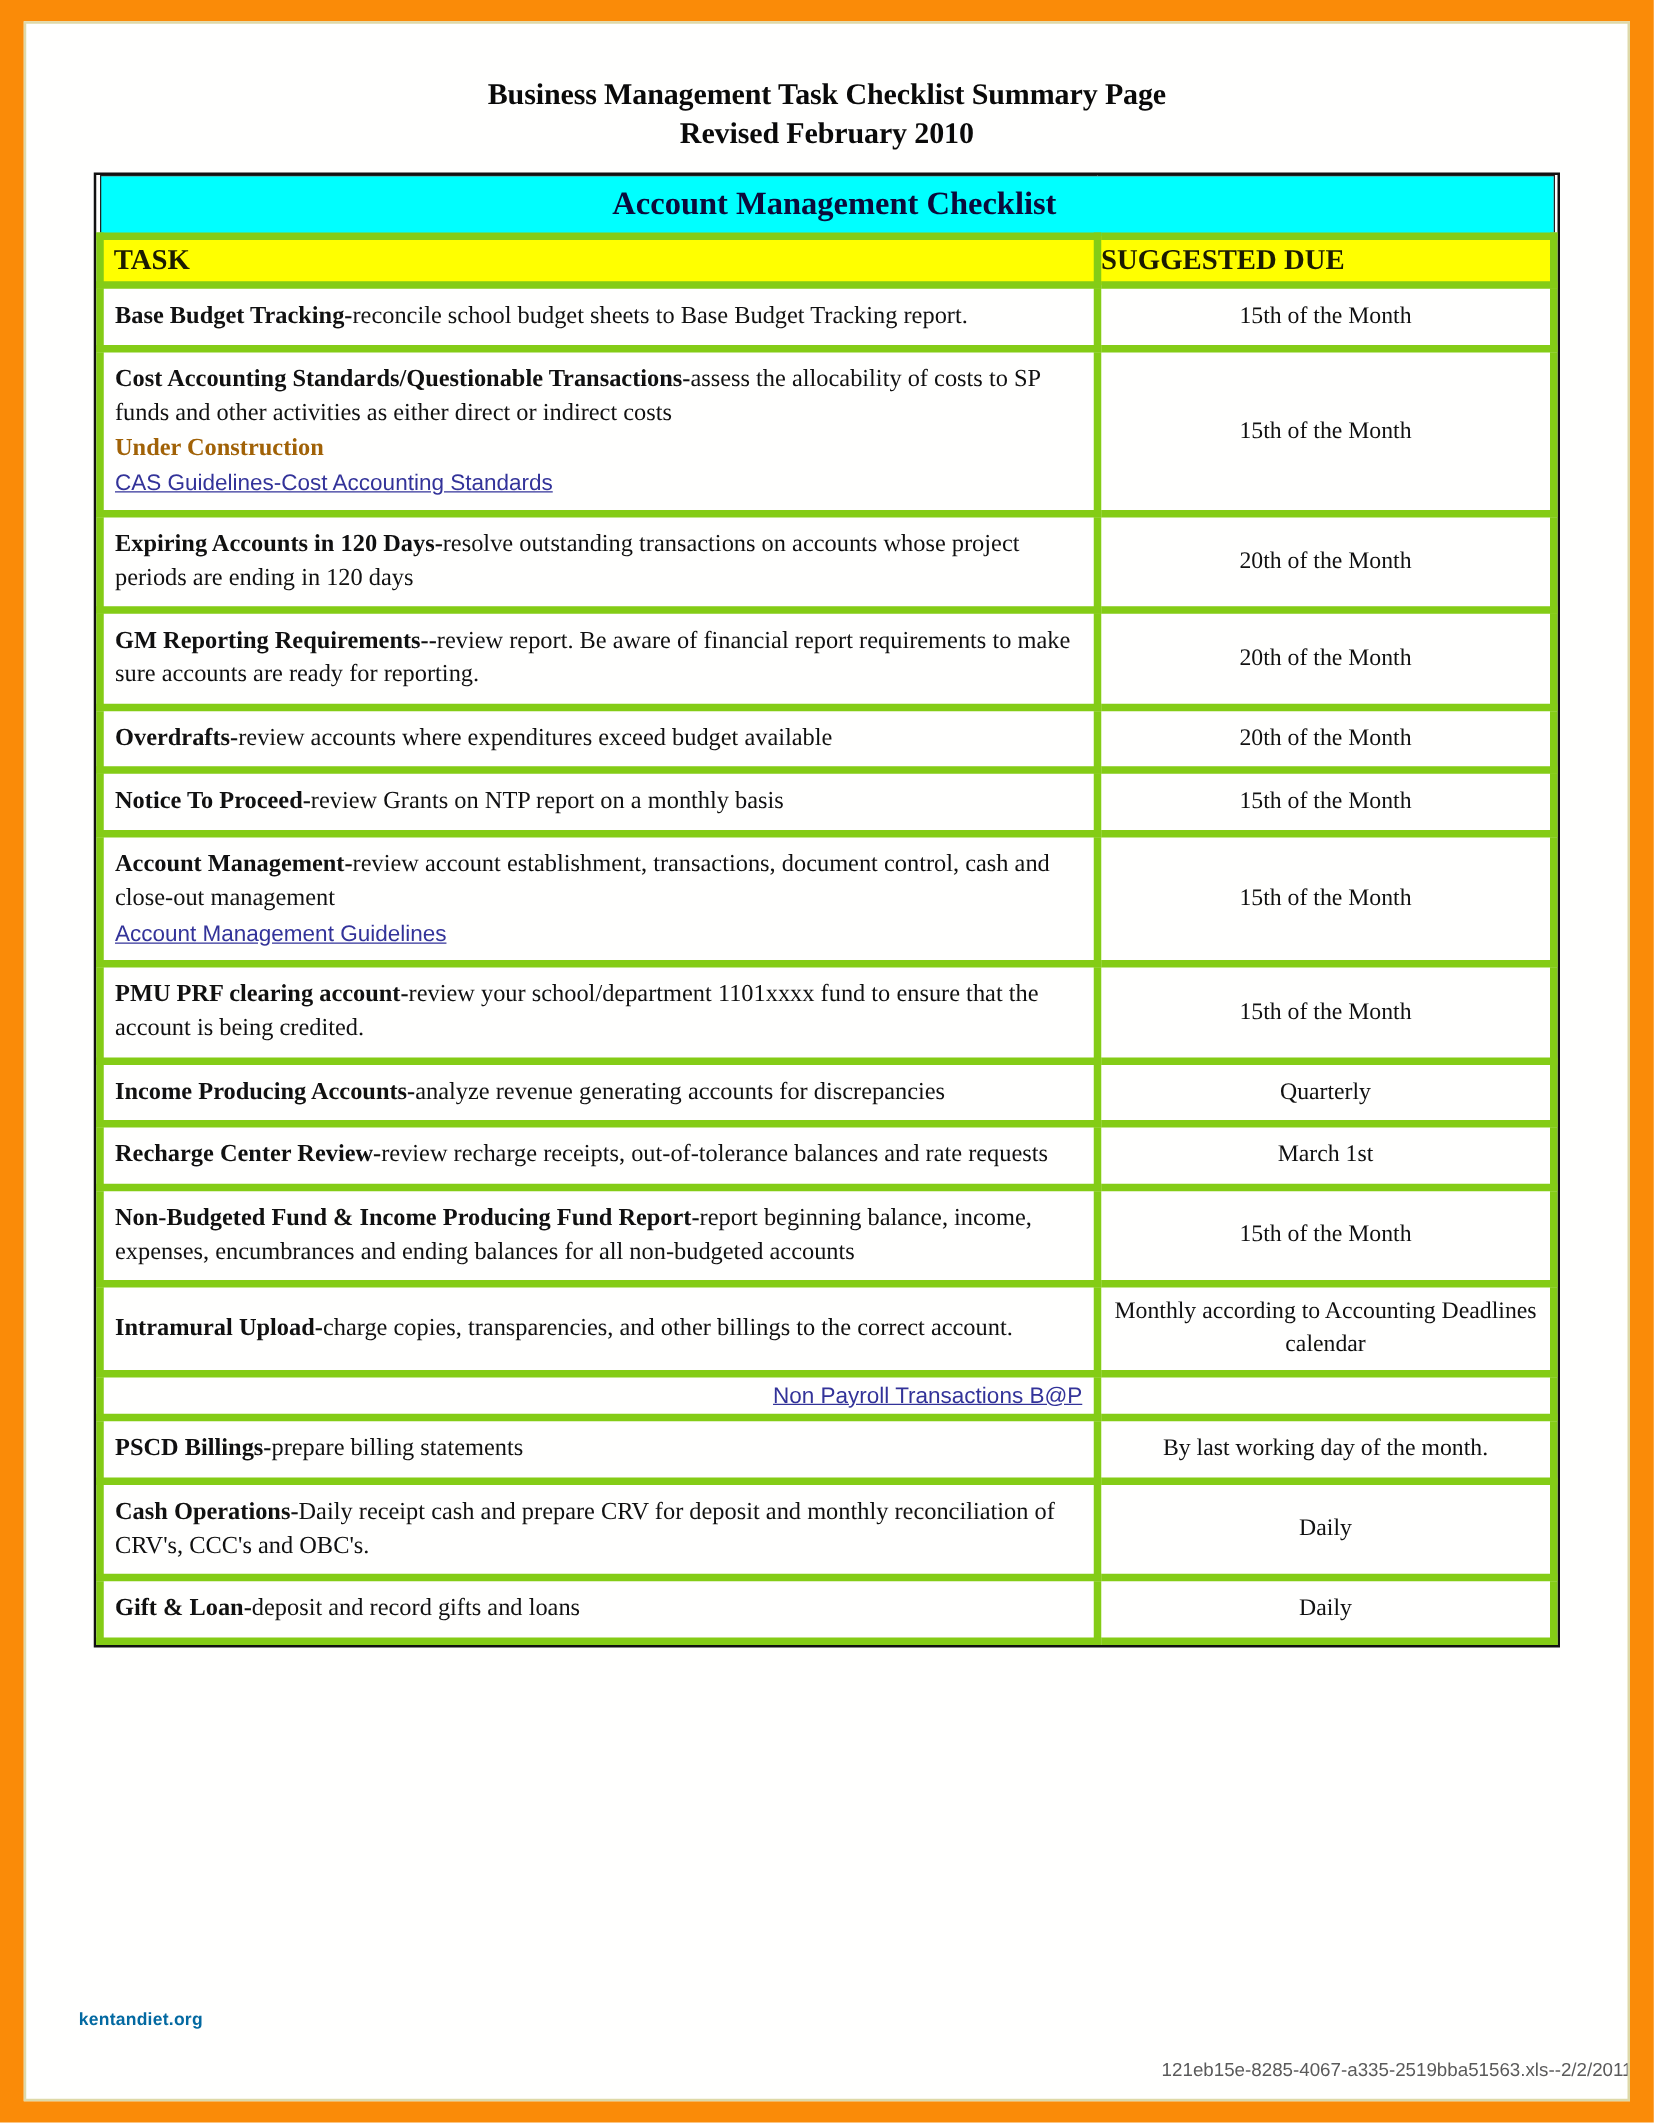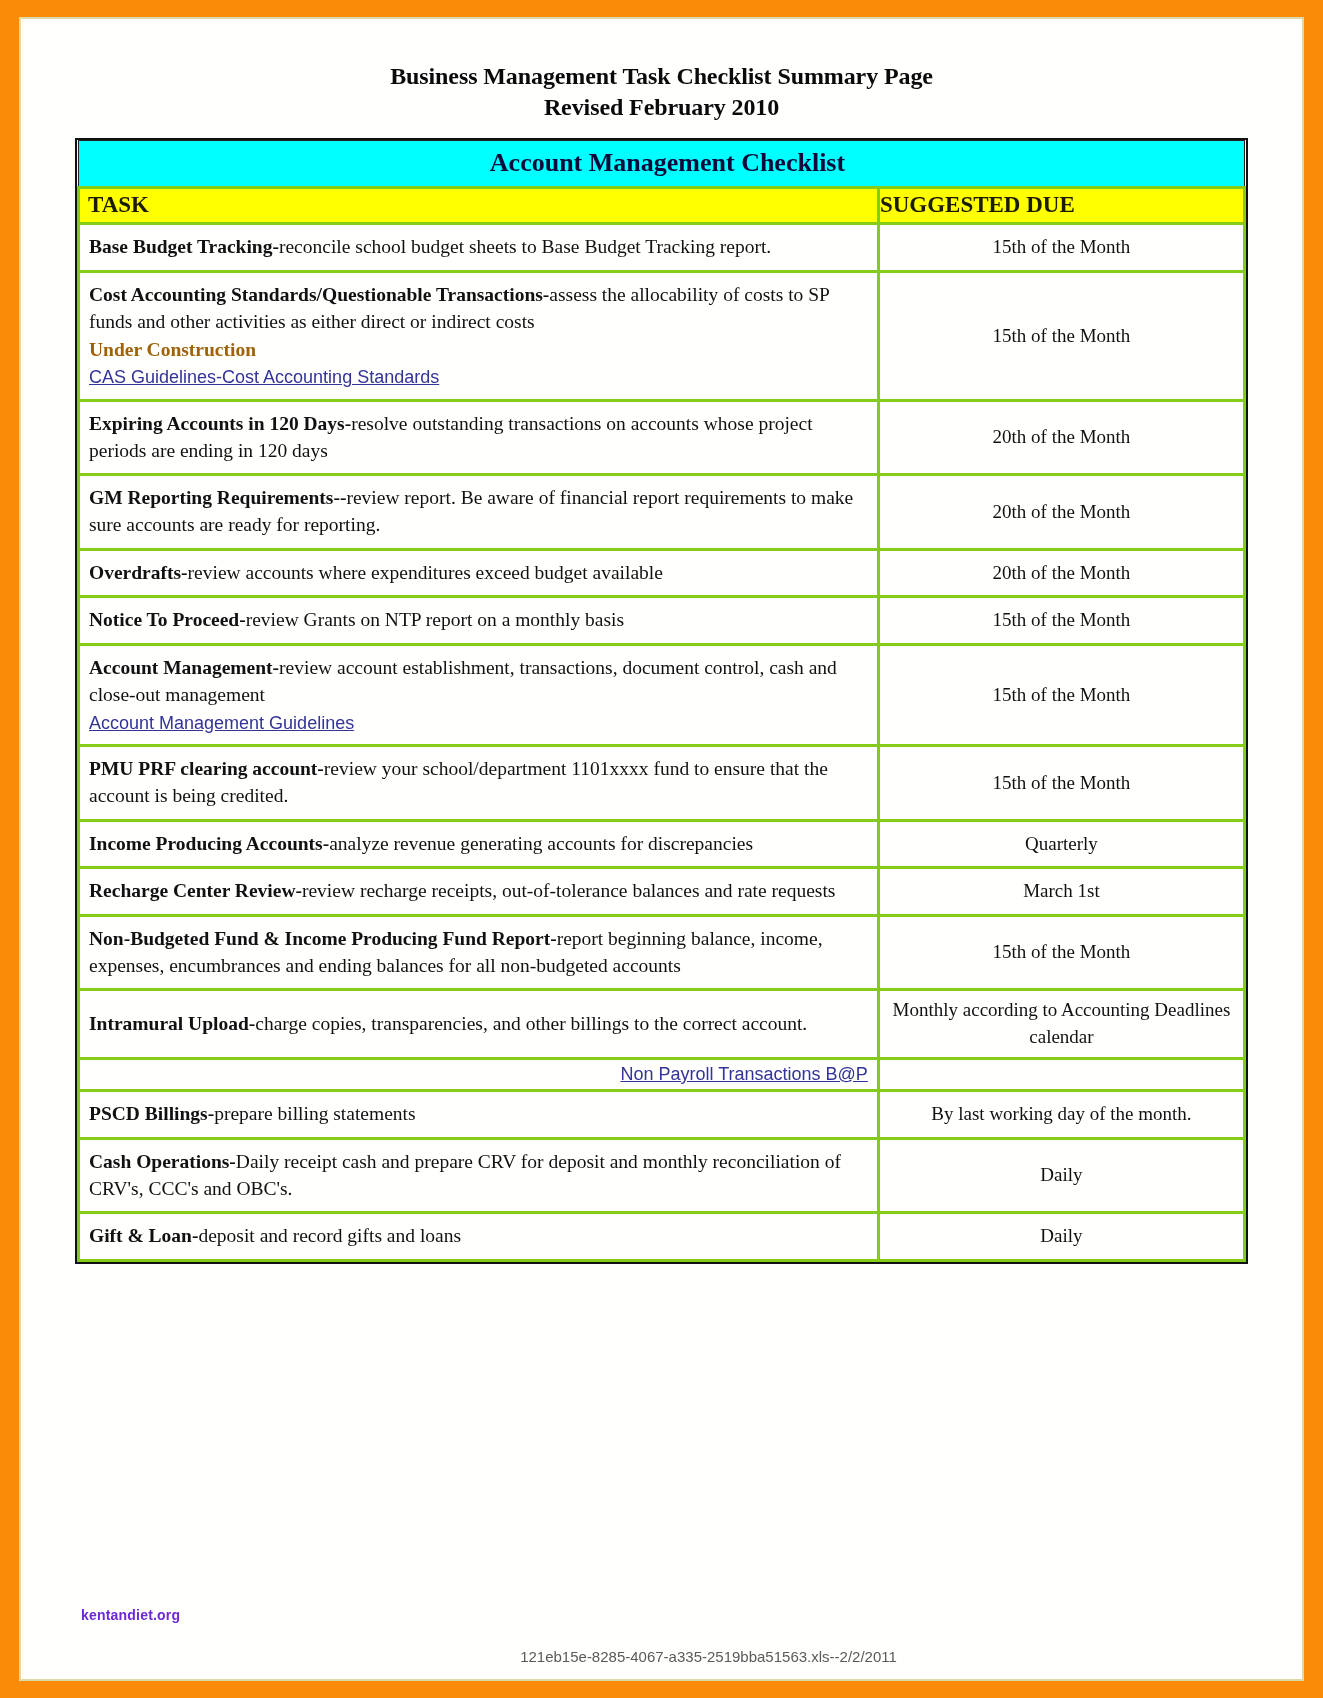--- a/index.html
+++ b/index.html
@@ -56,21 +56,21 @@
     border: 2px solid #111;
     border-top: 2px solid #111;
     box-sizing: border-box;
   }
   table.checklist {
     width: 100%;
     border-collapse: collapse;
     table-layout: fixed;
   }
   table.checklist td, table.checklist th {
-    border: 3px solid #84cc16;
+    border: 6px solid #84cc16;
     vertical-align: middle;
     box-sizing: border-box;
   }
   .banner-cell {
     background: #00FFFF;
     text-align: center;
     font-size: 26px;
     font-weight: bold;
     color: #0b0b3b;
     padding: 7px 0 8px 12px;
@@ -127,36 +127,36 @@
     font-size: 19px;
     text-align: right;
   }
   .link-only-cell .doc-link {
     margin-top: 0;
   }
 
   
   .watermark {
     position: absolute;
-    left: 60px;
+    left: 42px;
     top: 1588px;
     font-family: "Liberation Sans", "DejaVu Sans", sans-serif;
     font-size: 14px;
     font-weight: bold;
-    color: #6d28d9;
+    color: #0369a1;
     letter-spacing: 0.2px;
     white-space: nowrap;
   }
   
   .footer-id {
     position: absolute;
     left: 0;
     top: 1629px;
     width: 1285px;
-    text-align: center;
+    text-align: right;
     padding-left: 90px;
     box-sizing: border-box;
     font-family: "Liberation Sans", "DejaVu Sans", sans-serif;
     font-size: 15px;
     color: #5a5a5a;
     white-space: nowrap;
   }
 </style>
 </head>
 <body>

